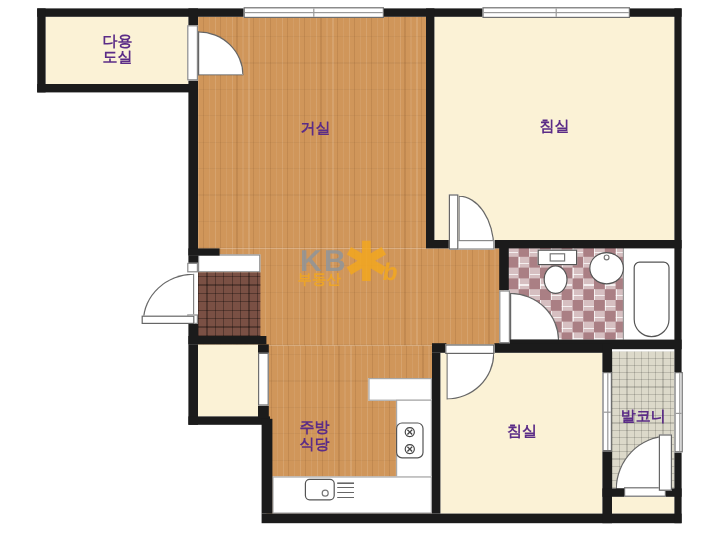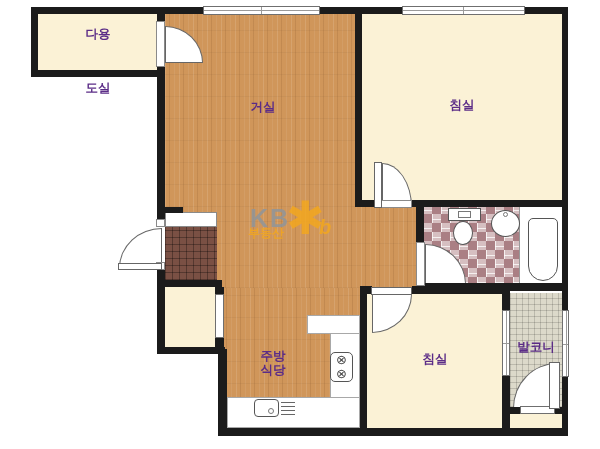--- a/index.html
+++ b/index.html
@@ -141,25 +141,25 @@
   <div class="frame" style="left:156px;top:219px;width:9px;height:8px;"></div>
   <div class="frame" style="left:156px;top:262px;width:9px;height:8px;"></div>
   <div class="frame" style="left:375px;top:200px;width:37px;height:8px;"></div>
   <div class="leaf" style="left:374px;top:162px;width:8px;height:46px;"></div>
   <div class="leaf" style="left:371px;top:287px;width:41px;height:8px;"></div>
   <div class="leaf" style="left:118px;top:263px;width:44px;height:7px;"></div>
   <div class="leaf" style="left:549px;top:362px;width:11px;height:47px;"></div>
 
   <div class="lbl" style="left:68px;top:27px;width:60px;">
     <div style="position:static;">다용</div>
-    <div style="position:static;margin-top:40px;">도실</div>
+    <div style="position:static;">도실</div>
   </div>
   <div class="lbl" style="left:233px;top:100px;width:60px;">거실</div>
   <div class="lbl" style="left:432px;top:98px;width:60px;">침실</div>
-  <div class="lbl" style="left:243px;top:349px;width:60px;">
+  <div class="lbl" style="left:232px;top:349px;width:60px;">
     <div style="position:static;">주방</div>
     <div style="position:static;">식당</div>
   </div>
   <div class="lbl" style="left:405px;top:352px;width:60px;">침실</div>
   <div class="lbl" style="left:506px;top:340px;width:60px;">발코니</div>
 
   <div style="left:0;top:0;width:600px;height:449px;opacity:.82;pointer-events:none;">
     <div class="kb-brand" style="left:250px;top:206px;">KB</div>
     <div class="kb-sub" style="left:248px;top:227px;">부동산</div>
     <div class="kb-star" style="left:286px;top:195px;">✱</div>

